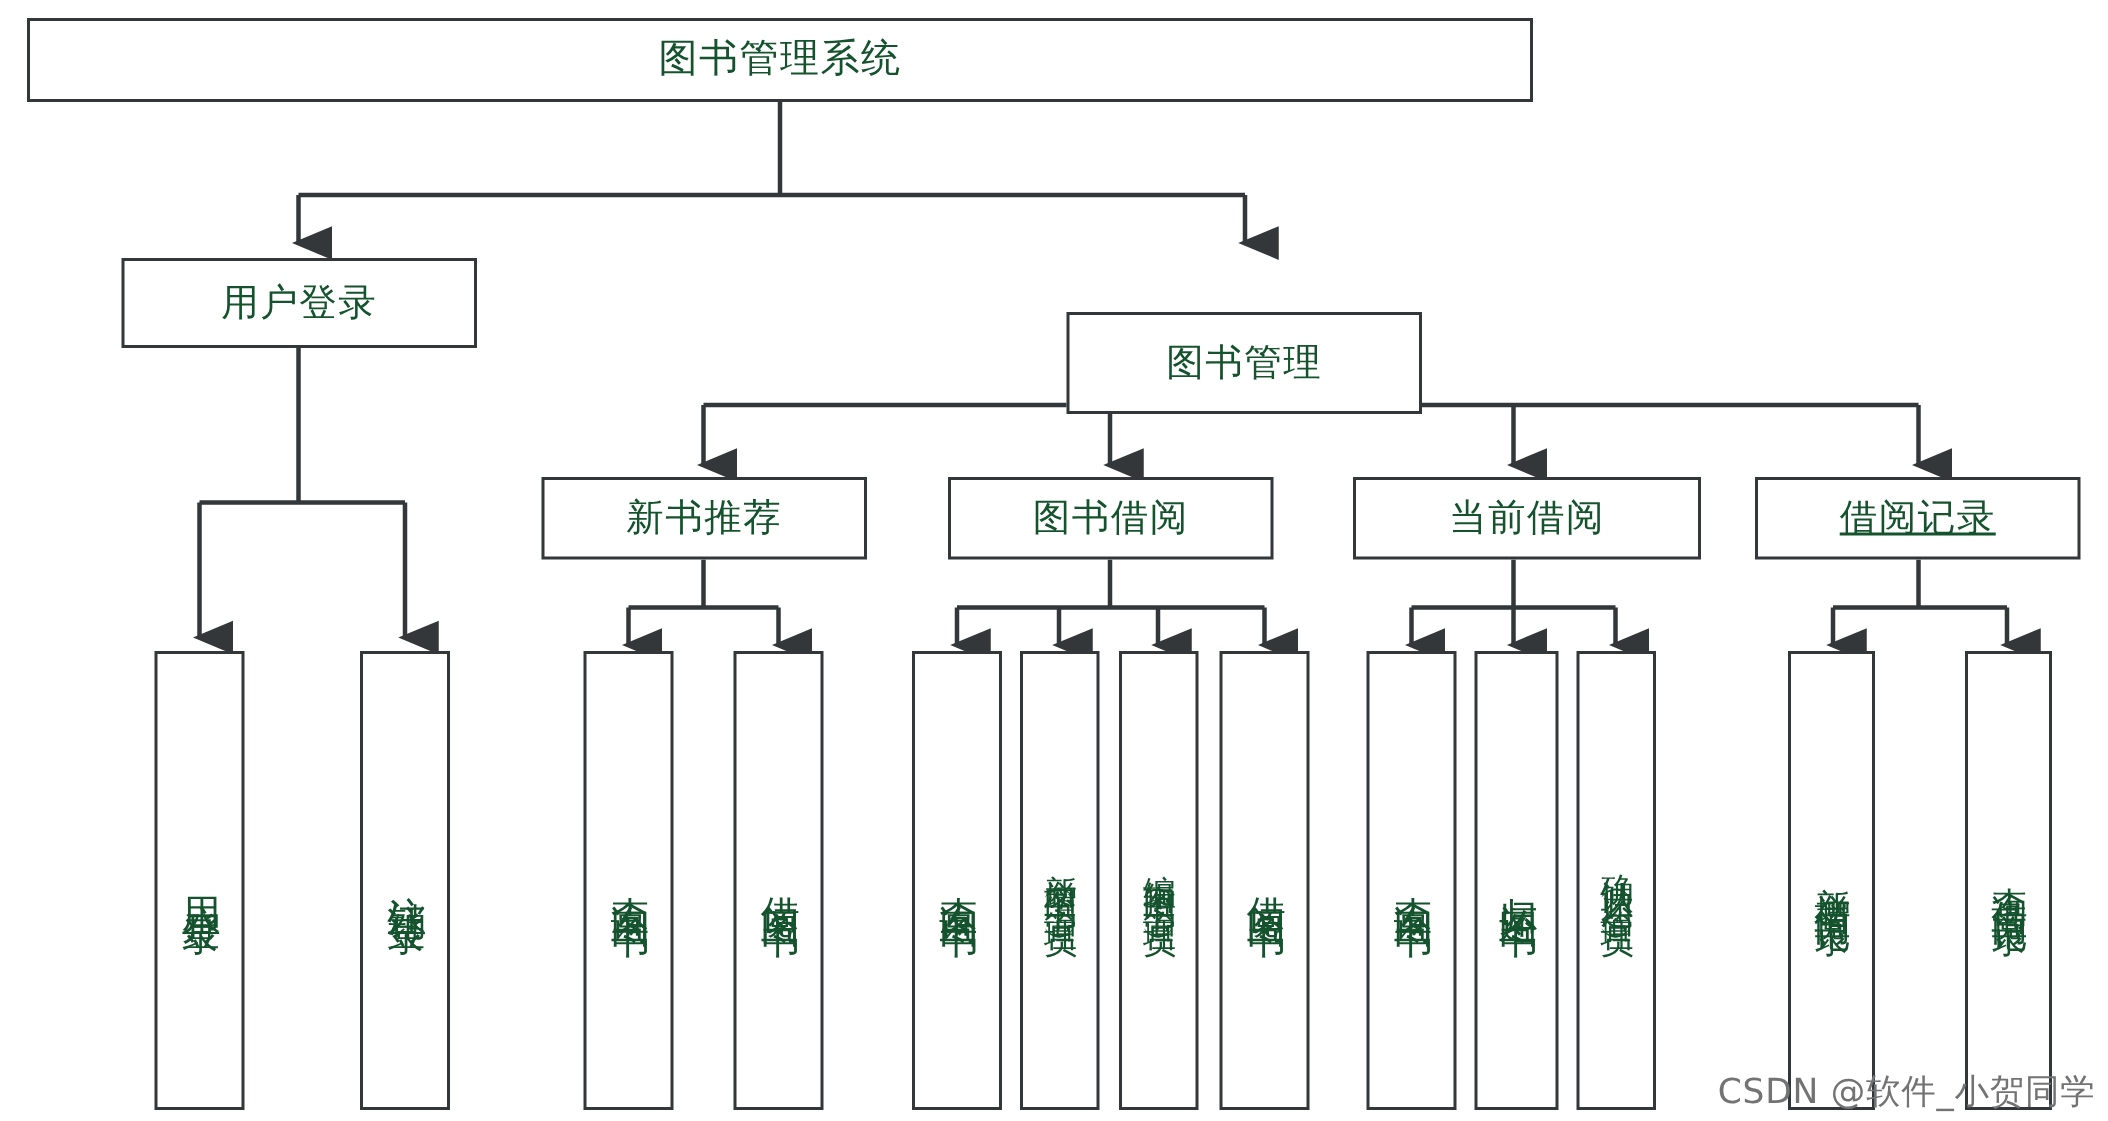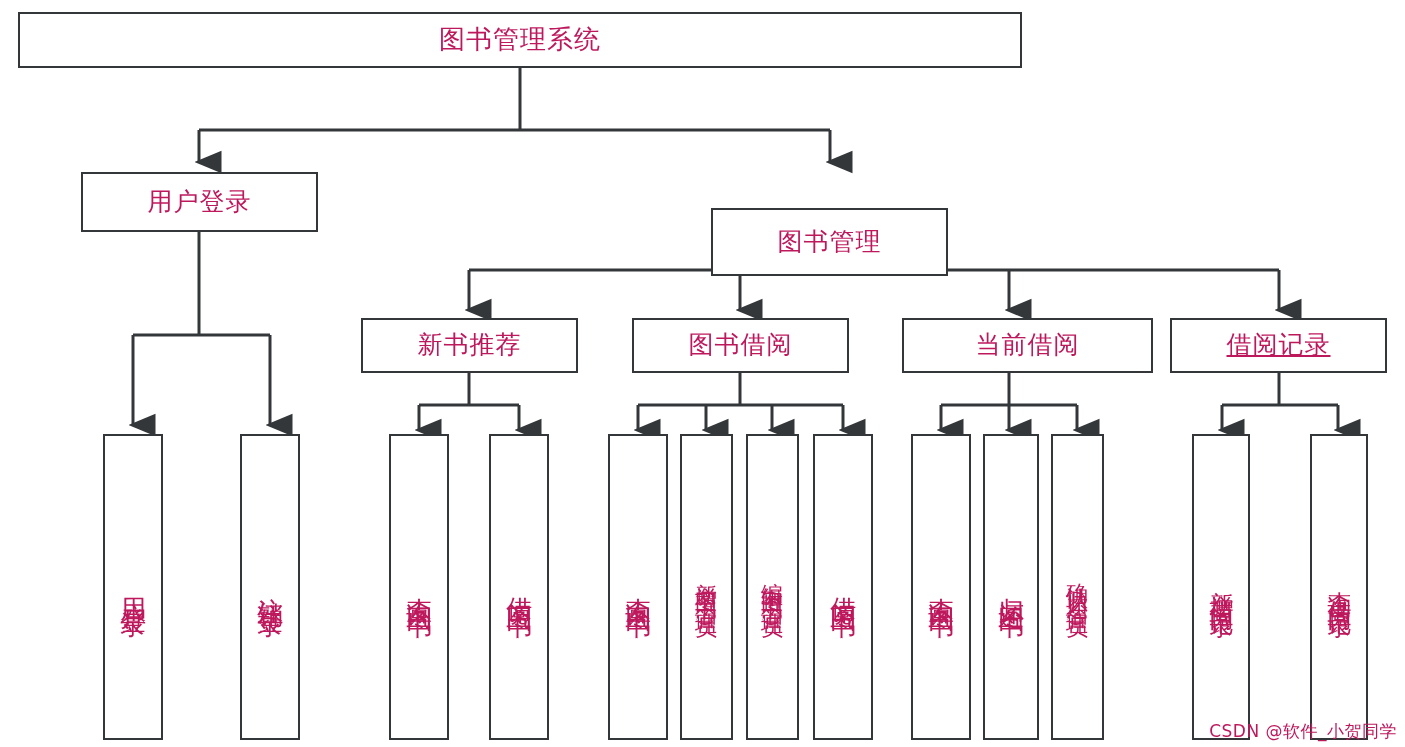--- a/index.html
+++ b/index.html
@@ -27,21 +27,21 @@
     pointer-events: none;
   }
   .node {
     position: absolute;
     box-sizing: border-box;
     border: 2.5px solid #33373a;
     background: #ffffff;
     display: flex;
     align-items: center;
     justify-content: center;
-    color: #be185d;
+    color: #14532d;
     text-align: center;
   }
   .node.horiz {
     font-size: 25px;
     letter-spacing: 1px;
     line-height: 1.15;
   }
   .node.vert {
     writing-mode: vertical-rl;
     text-orientation: upright;
@@ -57,22 +57,22 @@
   .vsize-lg .vtext { font-size: 26px; letter-spacing: 6px; }
   .vsize-md .vtext { font-size: 24px; letter-spacing: 5px; }
   .vsize-sm .vtext { font-size: 22px; letter-spacing: 2px; }
   .node.root {
     font-size: 26px;
   }
   #watermark {
     position: absolute;
     right: 8px;
     bottom: 4px;
-    font-size: 17px;
-    color: #be185d;
+    font-size: 23px;
+    color: #737373;
     letter-spacing: 0.5px;
     white-space: nowrap;
     font-family: "DejaVu Sans", "Liberation Sans", sans-serif;
   }
 </style>
 </head>
 <body>
 
 <div id="canvas">
 
@@ -139,21 +139,21 @@
   <div class="node horiz" style="left:711px; top:172px; width:237px; height:68px;margin-top:36px;">
     <span>图书管理</span>
   </div>
 
   <div class="node horiz" style="left:632px; top:318px; width:217px; height:55px;">
     <span>图书借阅</span>
   </div>
   <div class="node horiz" style="left:361px; top:318px; width:217px; height:55px;">
     <span>新书推荐</span>
   </div>
-  <div class="node horiz" style="left:902px; top:318px; width:251px; height:55px;">
+  <div class="node horiz" style="left:902px; top:318px; width:232px; height:55px;">
     <span>当前借阅</span>
   </div>
   <div class="node horiz" style="left:1170px; top:318px; width:217px; height:55px;text-decoration:underline;">
     <span>借阅记录</span>
   </div>
 
   <div class="node vert vsize-lg" style="left:103px; top:434px; width:60px; height:306px;">
     <span class="vtext">用户登录</span>
   </div>
   <div class="node vert vsize-lg" style="left:240px; top:434px; width:60px; height:306px;">

